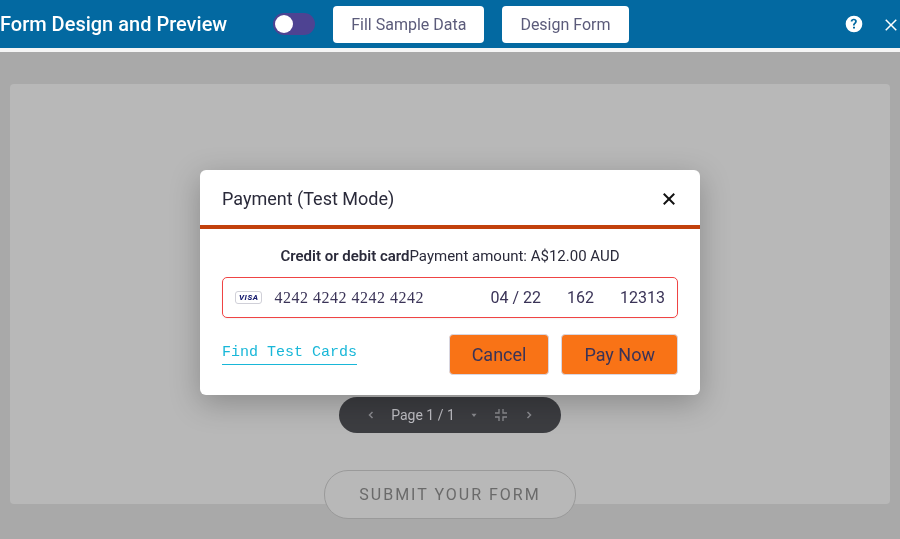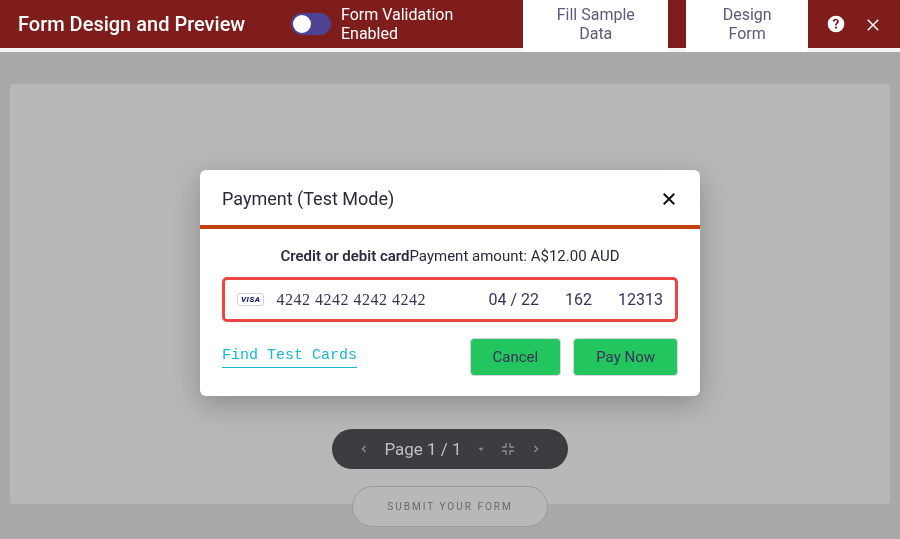--- a/index.html
+++ b/index.html
@@ -1,63 +1,62 @@
 <!DOCTYPE html>
 <html><head>
   <meta charset="utf-8">
   <style>
     * { box-sizing: border-box; margin: 0; padding: 0; font-family: -apple-system, BlinkMacSystemFont, "Segoe UI", Roboto, Helvetica, Arial, sans-serif; }
     body { width: 900px; height: 539px; overflow: hidden; background: #f5f5f5; position: relative; }
 
-    .topbar { background: #7f1d1d; height: 48px; display: flex; align-items: center; padding: 0 18px; gap: 18px; color: #fff; }
+    .topbar { background: #0369a1; height: 48px; display: flex; align-items: center; padding: 0 0; gap: 18px; color: #fff; }
     .topbar-title { font-size: 20px; font-weight: 500; flex-shrink: 0; }
     .topbar-spacer { flex-shrink: 0; width: 10px; }
     .toggle-wrap { display: flex; align-items: center; gap: 10px; }
     .toggle { width: 42px; height: 22px; background: #4e4392; border-radius: 11px; position: relative; cursor: pointer; }
     .toggle-knob { width: 18px; height: 18px; background: #fff; border-radius: 50%; position: absolute; top: 2px; left: 2px; }
     .toggle-label { font-size: 16px; }
     .top-btn { background: #fff; color: #5b5b7a; border: none; border-radius: 4px; padding: 9px 18px; font-size: 16px; cursor: pointer; }
     .top-icons { margin-left: auto; display: flex; gap: 18px; align-items: center; }
     .top-icon { color: #fff; cursor: pointer; display: flex; }
 
     .page-bg { position: absolute; top: 52px; left: 0; right: 0; bottom: 0; background: #a9a9a9; display: flex; flex-direction: column; align-items: center; padding-top: 32px; }
     .canvas { background: #b8b8b8; width: 880px; height: 420px; border-radius: 4px; }
-    .pager { position: absolute; top: 345px; background: #3c3d41; color: #bfbfc4; border-radius: 22px; padding: 10px 26px; display: flex; align-items: center; gap: 14px; font-size: 17px; margin-top: 32px; }
+    .pager { position: absolute; top: 345px; background: #3c3d41; color: #bfbfc4; border-radius: 22px; padding: 10px 26px; display: flex; align-items: center; gap: 14px; font-size: 14px; }
     .pager svg { opacity: 0.6; }
-    .submit-btn { position: absolute; bottom: 12px; background: #b8b8b8; border: 1px solid #9a9a9a; color: #6a6a6a; border-radius: 24px; padding: 14px 34px; font-size: 10px; letter-spacing: 2px; text-transform: uppercase; }
+    .submit-btn { position: absolute; bottom: 20px; background: #b8b8b8; border: 1px solid #9a9a9a; color: #6a6a6a; border-radius: 24px; padding: 14px 34px; font-size: 16px; letter-spacing: 2px; text-transform: uppercase; }
 
     .overlay { position: absolute; inset: 0; top: 52px; background: rgba(60,60,60,0.0); display: flex; align-items: flex-start; justify-content: center; padding-top: 118px; }
     .modal { background: #fff; width: 500px; border-radius: 6px; box-shadow: 0 8px 30px rgba(0,0,0,0.25); overflow: hidden; }
     .modal-header { display: flex; align-items: center; justify-content: space-between; padding: 18px 22px 16px; border-bottom: 4px solid #c2410c; }
     .modal-title { font-size: 18px; color: #2a2a3a; }
     .modal-close { cursor: pointer; display: flex; }
     .modal-body { padding: 18px 22px 20px; }
     .body-row1 { display: flex; justify-content: center; font-size: 15px; color: #2a2a3a; margin-bottom: 12px; }
     .body-row1 .label { font-weight: 600; }
-    .card-field { border: 3px solid #ef4444; border-radius: 5px; box-shadow: 0 1px 2px rgba(0,0,0,0.05); padding: 10px 12px; display: flex; align-items: center; gap: 12px; font-size: 16px; color: #3a3357; }
+    .card-field { border: 1px solid #ef4444; border-radius: 5px; box-shadow: 0 1px 2px rgba(0,0,0,0.05); padding: 10px 12px; display: flex; align-items: center; gap: 12px; font-size: 16px; color: #3a3357; }
     .visa-badge { display: inline-flex; align-items: center; justify-content: center; background: #fff; border: 1px solid #d0d0d8; border-radius: 3px; padding: 1px 3px; }
     .visa-text { font-size: 8px; font-weight: 800; color: #1a1f71; letter-spacing: 0.5px; font-style: italic; }
     .card-num { flex: 1; letter-spacing: 0.5px; font-family: Liberation Serif, serif; }
     .card-right { display: flex; gap: 26px; }
     .modal-footer { display: flex; align-items: center; padding: 16px 0 0; gap: 12px; }
     .link { color: #18b7d8; font-size: 15px; border-bottom: 1px solid #18b7d8; padding-bottom: 3px; cursor: pointer; font-family: Liberation Mono, monospace; }
     .footer-spacer { flex: 1; }
-    .btn { background: #22c55e; border: 1px solid #d8d6e0; border-radius: 4px; padding: 9px 22px; font-size: 15px; color: #3a3357; cursor: pointer; }
+    .btn { background: #f97316; border: 1px solid #d8d6e0; border-radius: 4px; padding: 9px 22px; font-size: 18px; color: #3a3357; cursor: pointer; }
   </style>
 </head>
 <body>
 
 <div class="topbar">
   <div class="topbar-title">Form Design and Preview</div>
   <div class="topbar-spacer"></div>
   <div class="toggle-wrap">
     <div class="toggle">
       <div class="toggle-knob"></div>
     </div>
-    <div class="toggle-label">Form Validation Enabled</div>
   </div>
   <button class="top-btn">Fill Sample Data</button>
   <button class="top-btn">Design Form</button>
   <div class="top-icons">
     <span class="top-icon">
       <svg width="20" height="20" viewBox="0 0 24 24" fill="currentColor">
           <path d="M12 2a10 10 0 100 20 10 10 0 000-20zm1.2 15.5h-2.4v-2.2h2.4v2.2zm1.5-6.6c-.4.6-1 1-1.4 1.5-.3.4-.4.8-.4 1.4h-2.2c0-.9.2-1.5.6-2 .4-.6 1-1 1.4-1.5.3-.4.5-.8.5-1.3 0-.8-.6-1.4-1.5-1.4-.8 0-1.4.5-1.5 1.4H8c.1-2 1.6-3.3 3.8-3.3 2.1 0 3.6 1.2 3.6 3 0 .8-.3 1.5-.7 2.2z"></path>
         </svg>
     </span>
     <span class="top-icon">

